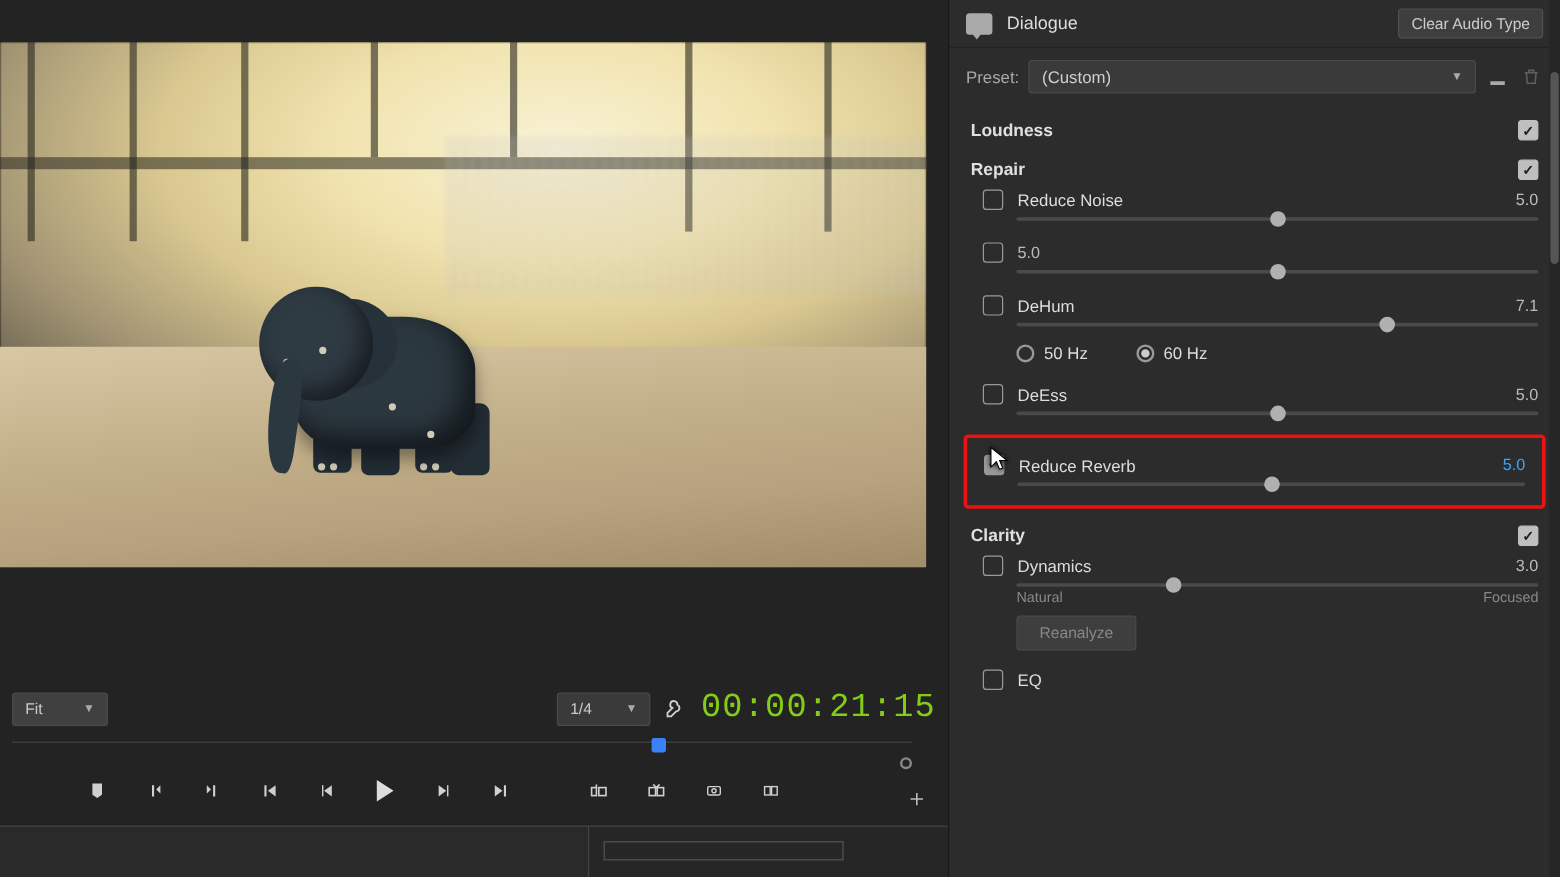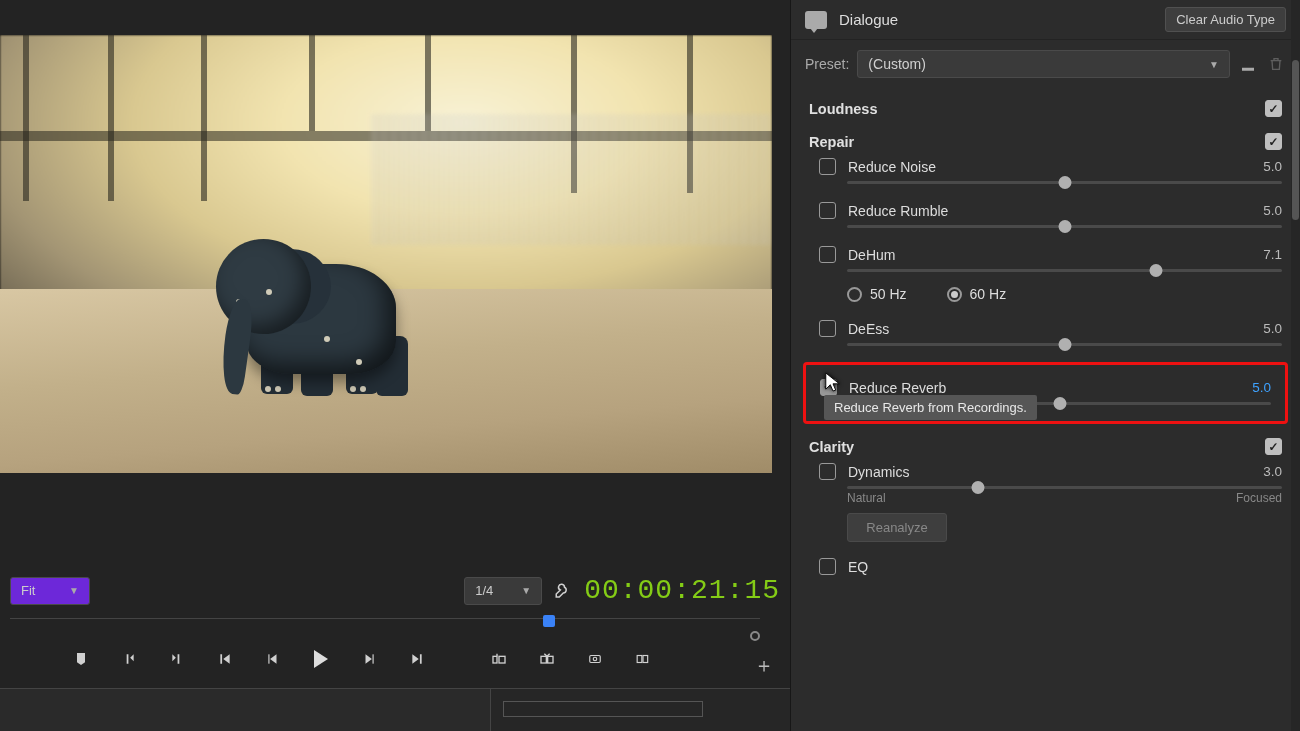--- a/index.html
+++ b/index.html
@@ -30,21 +30,21 @@
   .e-leg.l1 { left:45px; }
   .e-leg.l2 { left:85px; bottom:-2px; }
   .e-leg.l3 { left:130px; }
   .e-leg.l4 { left:160px; bottom:-2px; }
   .e-dot { position:absolute; width:6px; height:6px; background:#d0cbb8; border-radius:50%; }
   .d1{left:20px;top:60px;} .d2{left:50px;top:50px;} .d3{left:78px;top:72px;} .d4{left:110px;top:95px;}
   .toenail{position:absolute; bottom:2px; width:6px; height:6px; background:#cfc9b5; border-radius:50%;}
 
   
   .transport-row { position:absolute; left:10px; right:10px; top:575px; display:flex; align-items:center; gap:10px; }
-  .fit-select { width:80px; height:28px; background:#6d28d9; border:1px solid #4a4a4a; border-radius:3px; display:flex; align-items:center; padding:0 10px; font-size:13px; color:#ccc; justify-content:space-between;}
+  .fit-select { width:80px; height:28px; background:#404040; border:1px solid #4a4a4a; border-radius:3px; display:flex; align-items:center; padding:0 10px; font-size:13px; color:#ccc; justify-content:space-between;}
   .zoom-select { width:78px; height:28px; background:#3a3a3a; border:1px solid #4a4a4a; border-radius:3px; display:flex; align-items:center; padding:0 10px; font-size:13px; color:#ccc; justify-content:space-between;}
   .chev { font-size:10px; color:#aaa; }
   .wrench { color:#ccc; }
   .timecode { font-family: "Courier New", monospace; font-size:28px; color:#84cc16; letter-spacing:1px; }
   .timeline { position:absolute; left:10px; right:30px; top:618px; height:18px; border-top:1px solid #444;}
   .playhead { position:absolute; top:-4px; width:12px; height:12px; background:#3a82f7; border-radius:2px; left:71%; }
   .circle-end { position:absolute; right:0; top:12px; width:10px; height:10px; border:2px solid #888; border-radius:50%; }
   .buttons-row { position:absolute; left:70px; right:20px; top:648px; display:flex; align-items:center; gap:26px; }
   .tbtn { width:22px; height:22px; color:#d0d0d0; display:flex; align-items:center; justify-content:center; font-size:14px; }
   .play-triangle { width:0;height:0;border-left:14px solid #ddd;border-top:9px solid transparent;border-bottom:9px solid transparent;}
@@ -287,21 +287,20 @@
         <div class="ctrl-value">5.0</div>
       </div>
       <div class="slider-wrap">
           <div class="slider">
             <div class="slider-thumb" style="left:50%"></div>
           </div>
         </div>
 
       <div class="ctrl-row">
         <div class="ctrl-check"></div>
-        <div class="ctrl-label">Reduce Rumble</div>
         <div class="ctrl-value">5.0</div>
       </div>
       <div class="slider-wrap">
           <div class="slider">
             <div class="slider-thumb" style="left:50%"></div>
           </div>
         </div>
 
       <div class="ctrl-row">
         <div class="ctrl-check"></div>
@@ -340,21 +339,20 @@
       <div class="ctrl-row" style="padding-left:0;">
         <div class="ctrl-check on"></div>
         <div class="ctrl-label">Reduce Reverb</div>
         <div class="ctrl-value active">5.0</div>
       </div>
       <div class="slider-wrap" style="padding-left:28px;">
           <div class="slider">
             <div class="slider-thumb" style="left:50%"></div>
           </div>
         </div>
-      <div class="tooltip">Reduce Reverb from Recordings.</div>
       <div class="cursor">
         <svg width="18" height="22" viewBox="0 0 20 24" fill="white" stroke="black" stroke-width="1">
             <path d="M2 2 L2 20 L7 15 L10 22 L13 21 L10 14 L17 14 Z"></path>
           </svg>
       </div>
     </div>
 
     <div class="section">
       <div class="sect-head">
         <div class="sect-title">Clarity</div>

